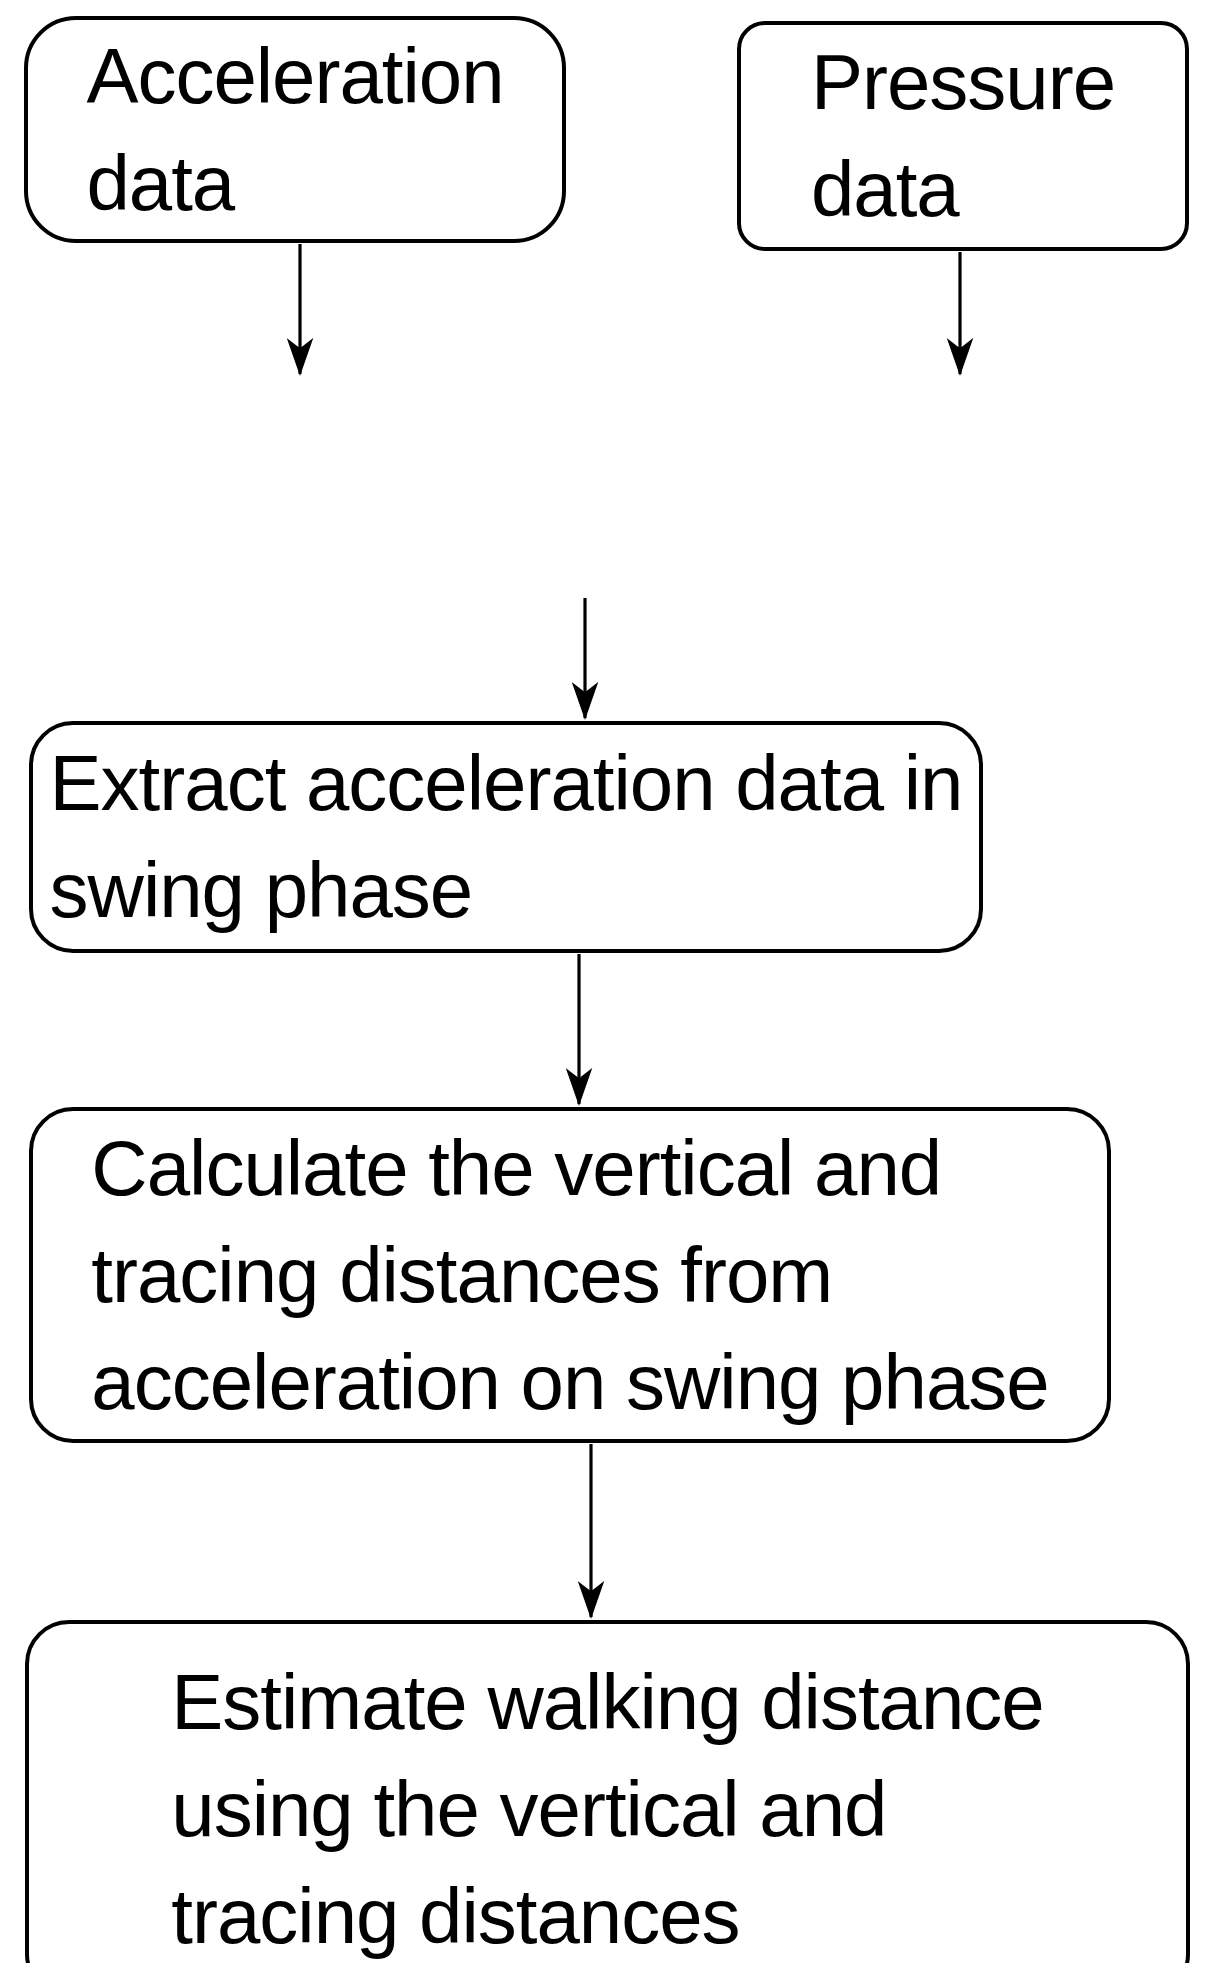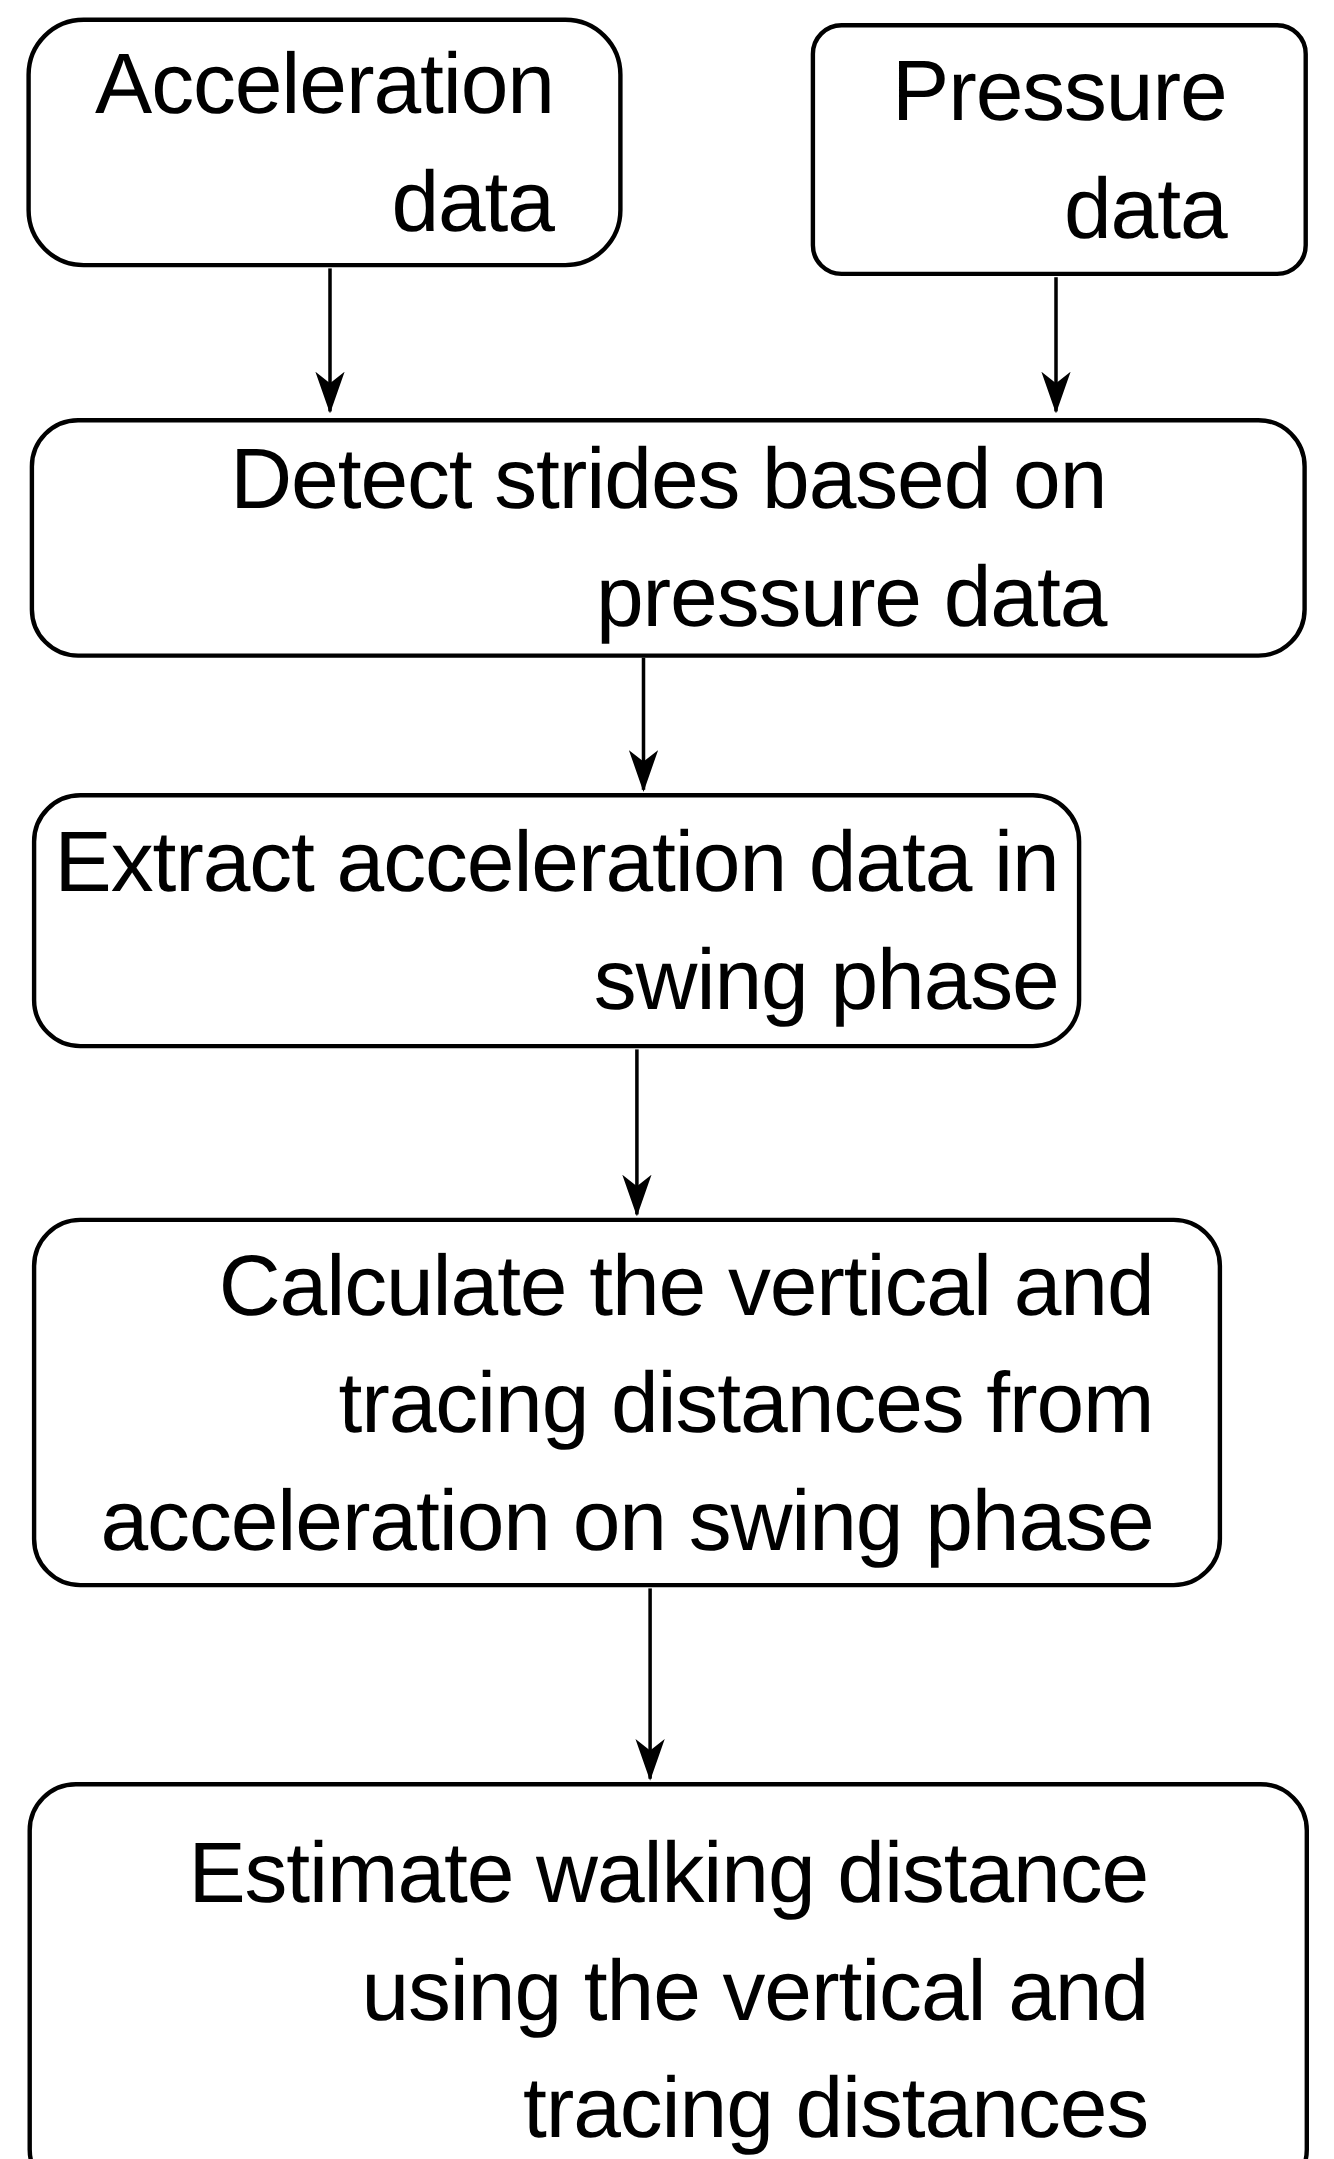--- a/index.html
+++ b/index.html
@@ -25,21 +25,21 @@
     pointer-events: none;
   }
   .node {
     position: absolute;
     box-sizing: border-box;
     background: #ffffff;
     border: 4px solid #000000;
     display: flex;
     align-items: center;
     justify-content: center;
-    text-align: right;
+    text-align: left;
     font-size: 78px;
     line-height: 107px;
     white-space: pre-line;
     letter-spacing: -1px;
   }
   .node-acceleration { left: 24px;  top: 16px;   width: 542px;  height: 227px; border-radius: 52px; }
   .node-pressure     { left: 737px; top: 21px;   width: 452px;  height: 230px; border-radius: 28px; }
   .node-detect       { left: 27px;  top: 380px;  width: 1161px; height: 218px; border-radius: 44px; }
   .node-extract      { left: 29px;  top: 721px;  width: 954px; height: 232px; border-radius: 44px; }
   .node-calculate    { left: 29px;  top: 1107px; width: 1082px; height: 336px; border-radius: 44px; }
@@ -66,22 +66,20 @@
     <line class="edge" x1="579" y1="954" x2="579" y2="1104" marker-end="url(#stealth)"></line>
     <line class="edge" x1="591" y1="1444" x2="591" y2="1617" marker-end="url(#stealth)"></line>
   </svg>
 
   <div class="node node-acceleration">Acceleration
 data</div>
 
   <div class="node node-pressure">Pressure
 data</div>
 
-  <div class="node node-detect">Detect strides based on
-pressure data</div>
 
   <div class="node node-extract">Extract acceleration data in
 swing phase</div>
 
   <div class="node node-calculate">Calculate the vertical and
 tracing distances from
 acceleration on swing phase</div>
 
   <div class="node node-estimate">Estimate walking distance
 using the vertical and

